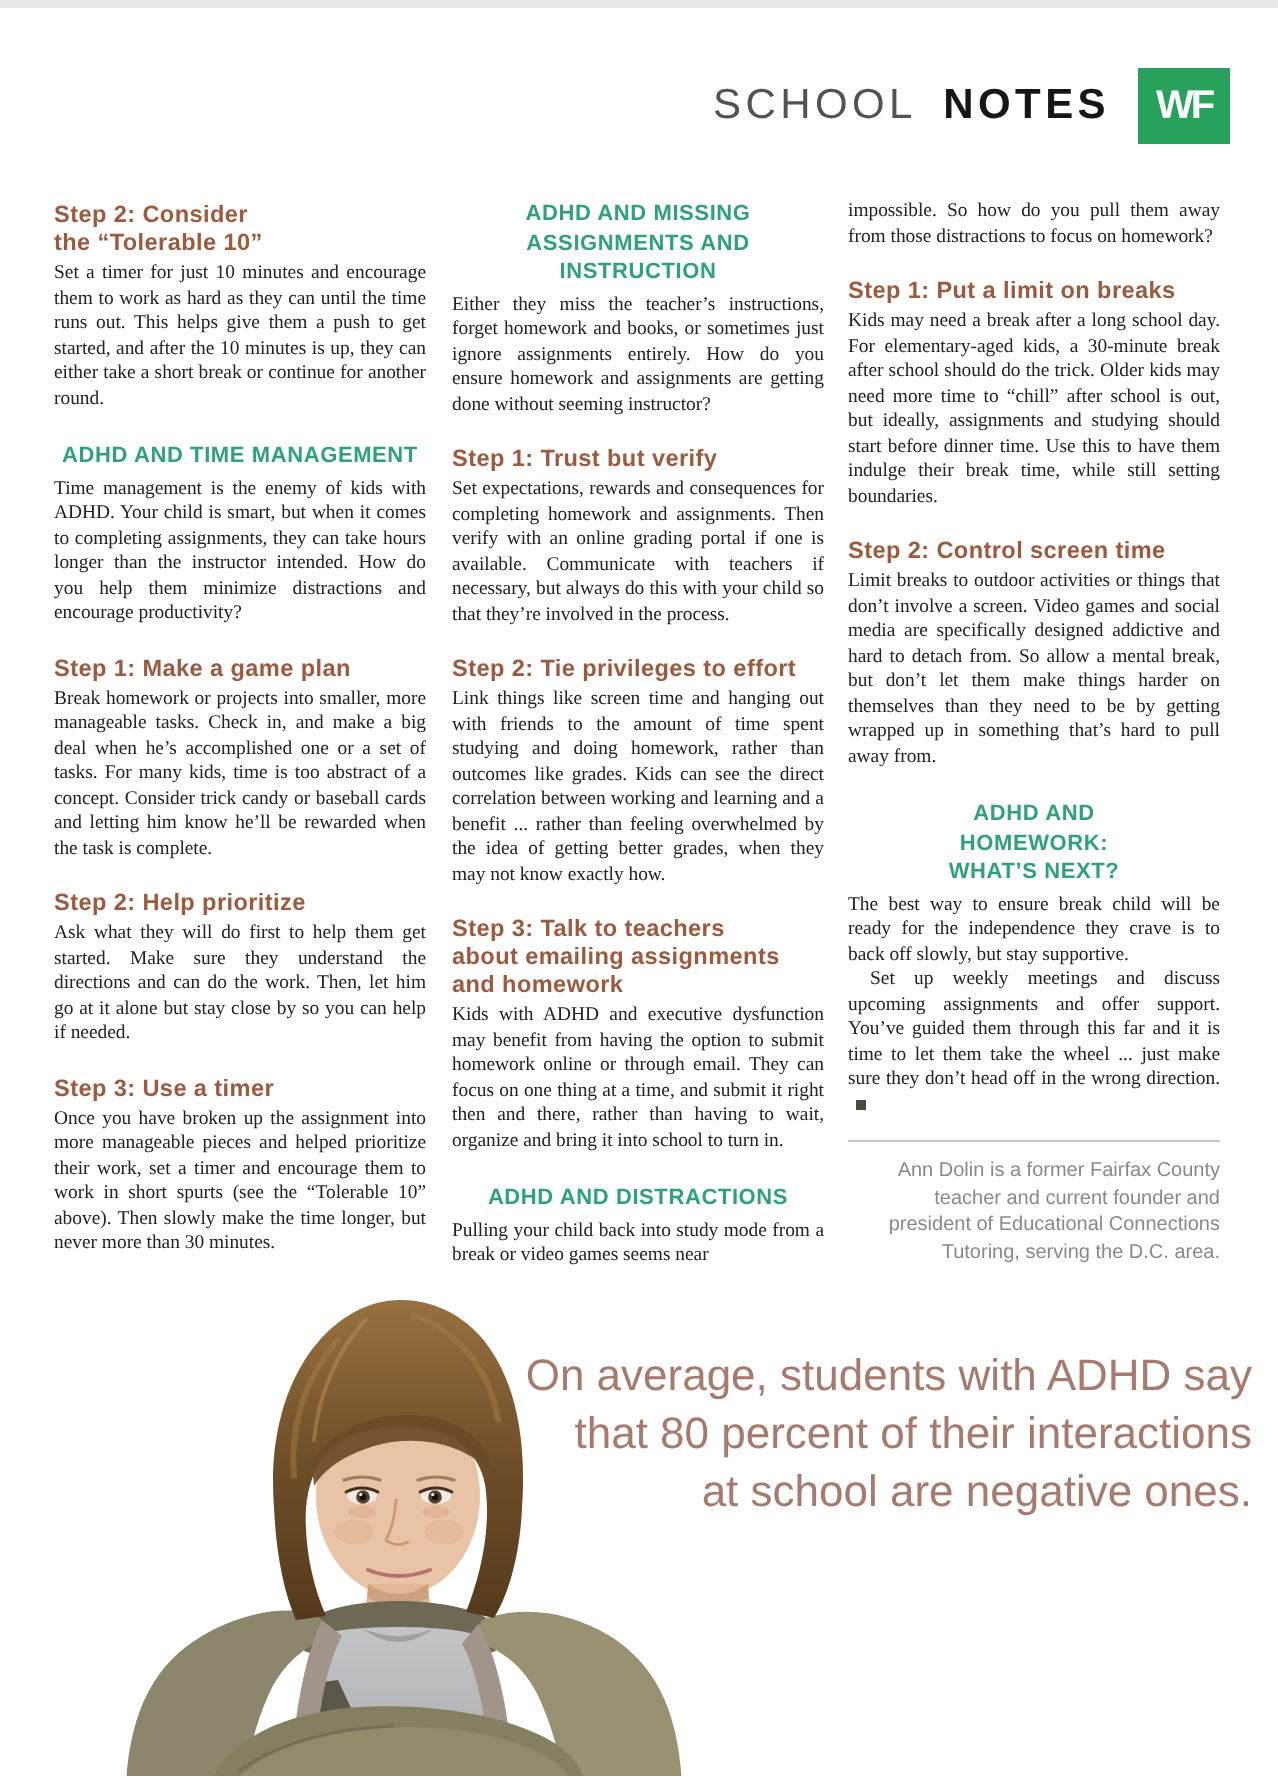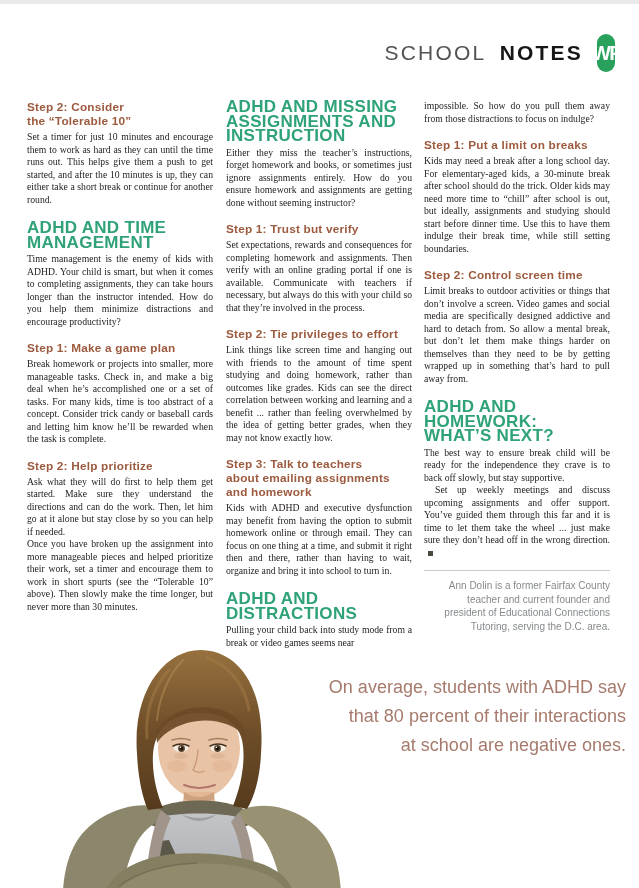--- a/index.html
+++ b/index.html
@@ -7,21 +7,21 @@
     position:relative; width:639px; height:888px; margin:4px auto;
     background:#ffffff; overflow:hidden;
     font-family:"Liberation Serif", serif;
   }
   
   .header { position:absolute; top:30px; right:24px; display:flex; align-items:center; gap:14px; }
   .masthead { font-family:"Liberation Sans", sans-serif; font-size:21px; letter-spacing:2.2px; white-space:nowrap; }
   .masthead .light { color:#515254; font-weight:400; }
   .masthead .bold  { color:#161616; font-weight:700; margin-left:6px; }
   .logo {
-    width:18px; height:38px; background:var(--logo-green,#27a15b); border-radius:10px;
+    width:46px; height:38px; background:var(--logo-green,#27a15b); border-radius:0;
     display:flex; align-items:center; justify-content:center;
     color:#ffffff; font-family:"Liberation Sans", sans-serif;
     font-weight:900; font-size:20px; letter-spacing:-1.5px;
   }
   
   .col { position:absolute; top:96px; width:186px; }
   #col-1 { left:27px; }
   #col-2 { left:226px; }
   #col-3 { left:424px; }
   .blk-body, .blk-body-indent {
@@ -30,33 +30,33 @@
   }
   .blk-body-indent { text-indent:11px; }
   .blk-step {
     font-family:"Liberation Sans", sans-serif; font-weight:700;
     font-size:11.8px; line-height:14px; color:var(--step-brown,#9c5a3e);
     letter-spacing:.2px; margin:13px 0 3px; white-space:pre-line;
   }
   .col > .blk-step:first-child, .col > .blk-section:first-child { margin-top:0; }
   .blk-section {
     font-family:"Liberation Sans", sans-serif; font-weight:700;
-    font-size:17px; line-height:14.5px; color:var(--section-green,#2fa377);
-    letter-spacing:.3px; margin:15px 0 3px; white-space:pre-line;
+    font-size:11px; line-height:14.5px; color:var(--section-green,#2fa377);
+    letter-spacing:.3px; margin:15px 0 3px; white-space:pre-line;text-align:center;
   }
   .divider { border-top:1px solid #c8c8c8; margin:11px 0 8px; }
   .blk-bio {
     font-family:"Liberation Sans", sans-serif; font-size:10px; line-height:13.5px;
     color:#868a8d; white-space:pre-line; text-align:right;
   }
   .endmark { display:inline-block; width:5px; height:5px; background:#4c4a40; margin-left:4px; }
   
   .pull-quote {
     position:absolute; top:669px; right:13px; width:370px;
-    font-family:"Liberation Sans", sans-serif; font-size:18px; line-height:29px;
+    font-family:"Liberation Sans", sans-serif; font-size:22px; line-height:29px;
     color:var(--quote-brown,#a67a6d); text-align:right; white-space:pre-line;
   }
   
   .photo { position:absolute; left:57px; top:642px; width:290px; height:246px; }
 </style>
 </head>
 <body>
 
 <div id="page" style="--logo-green: #27a15b; --section-green: #2fa377; --step-brown: #9c5a3e; --quote-brown: #a67a6d;">
 
@@ -71,40 +71,41 @@
   <div class="col" id="col-1">
       <div class="blk-step">Step 2: Consider
 the “Tolerable 10”</div>
       <div class="blk-body">Set a timer for just 10 minutes and encourage them to work as hard as they can until the time runs out. This helps give them a push to get started, and after the 10 minutes is up, they can either take a short break or continue for another round.</div>
       <div class="blk-section">ADHD AND TIME MANAGEMENT</div>
       <div class="blk-body">Time management is the enemy of kids with ADHD. Your child is smart, but when it comes to completing assignments, they can take hours longer than the instructor intended. How do you help them minimize distractions and encourage productivity?</div>
       <div class="blk-step">Step 1: Make a game plan</div>
       <div class="blk-body">Break homework or projects into smaller, more manageable tasks. Check in, and make a big deal when he’s accomplished one or a set of tasks. For many kids, time is too abstract of a concept. Consider trick candy or baseball cards and letting him know he’ll be rewarded when the task is complete.</div>
       <div class="blk-step">Step 2: Help prioritize</div>
       <div class="blk-body">Ask what they will do first to help them get started. Make sure they understand the directions and can do the work. Then, let him go at it alone but stay close by so you can help if needed.</div>
+      <div class="blk-step">Step 3: Use a timer</div>
       <div class="blk-body">Once you have broken up the assignment into more manageable pieces and helped prioritize their work, set a timer and encourage them to work in short spurts (see the “Tolerable 10” above). Then slowly make the time longer, but never more than 30 minutes.</div>
     </div>
   <div class="col" id="col-2">
       <div class="blk-section">ADHD AND MISSING
 ASSIGNMENTS AND
 INSTRUCTION</div>
       <div class="blk-body">Either they miss the teacher’s instructions, forget homework and books, or sometimes just ignore assignments entirely. How do you ensure homework and assignments are getting done without seeming instructor?</div>
       <div class="blk-step">Step 1: Trust but verify</div>
       <div class="blk-body">Set expectations, rewards and consequences for completing homework and assignments. Then verify with an online grading portal if one is available. Communicate with teachers if necessary, but always do this with your child so that they’re involved in the process.</div>
       <div class="blk-step">Step 2: Tie privileges to effort</div>
       <div class="blk-body">Link things like screen time and hanging out with friends to the amount of time spent studying and doing homework, rather than outcomes like grades. Kids can see the direct correlation between working and learning and a benefit ... rather than feeling overwhelmed by the idea of getting better grades, when they may not know exactly how.</div>
       <div class="blk-step">Step 3: Talk to teachers
 about emailing assignments
 and homework</div>
       <div class="blk-body">Kids with ADHD and executive dysfunction may benefit from having the option to submit homework online or through email. They can focus on one thing at a time, and submit it right then and there, rather than having to wait, organize and bring it into school to turn in.</div>
       <div class="blk-section">ADHD AND DISTRACTIONS</div>
       <div class="blk-body">Pulling your child back into study mode from a break or video games seems near</div>
     </div>
   <div class="col" id="col-3">
-      <div class="blk-body">impossible. So how do you pull them away from those distractions to focus on indulge?</div>
+      <div class="blk-body">impossible. So how do you pull them away from those distractions to focus on homework?</div>
       <div class="blk-step">Step 1: Put a limit on breaks</div>
       <div class="blk-body">Kids may need a break after a long school day. For elementary-aged kids, a 30-minute break after school should do the trick. Older kids may need more time to “chill” after school is out, but ideally, assignments and studying should start before dinner time. Use this to have them indulge their break time, while still setting boundaries.</div>
       <div class="blk-step">Step 2: Control screen time</div>
       <div class="blk-body">Limit breaks to outdoor activities or things that don’t involve a screen. Video games and social media are specifically designed addictive and hard to detach from. So allow a mental break, but don’t let them make things harder on themselves than they need to be by getting wrapped up in something that’s hard to pull away from.</div>
       <div class="blk-section">ADHD AND
 HOMEWORK:
 WHAT’S NEXT?</div>
       <div class="blk-body">The best way to ensure break child will be ready for the independence they crave is to back off slowly, but stay supportive.</div>
       <div class="blk-body-indent">Set up weekly meetings and discuss upcoming assignments and offer support. You’ve guided them through this far and it is time to let them take the wheel ... just make sure they don’t head off in the wrong direction.<span class="endmark"></span></div>
       <div class="divider"></div>

